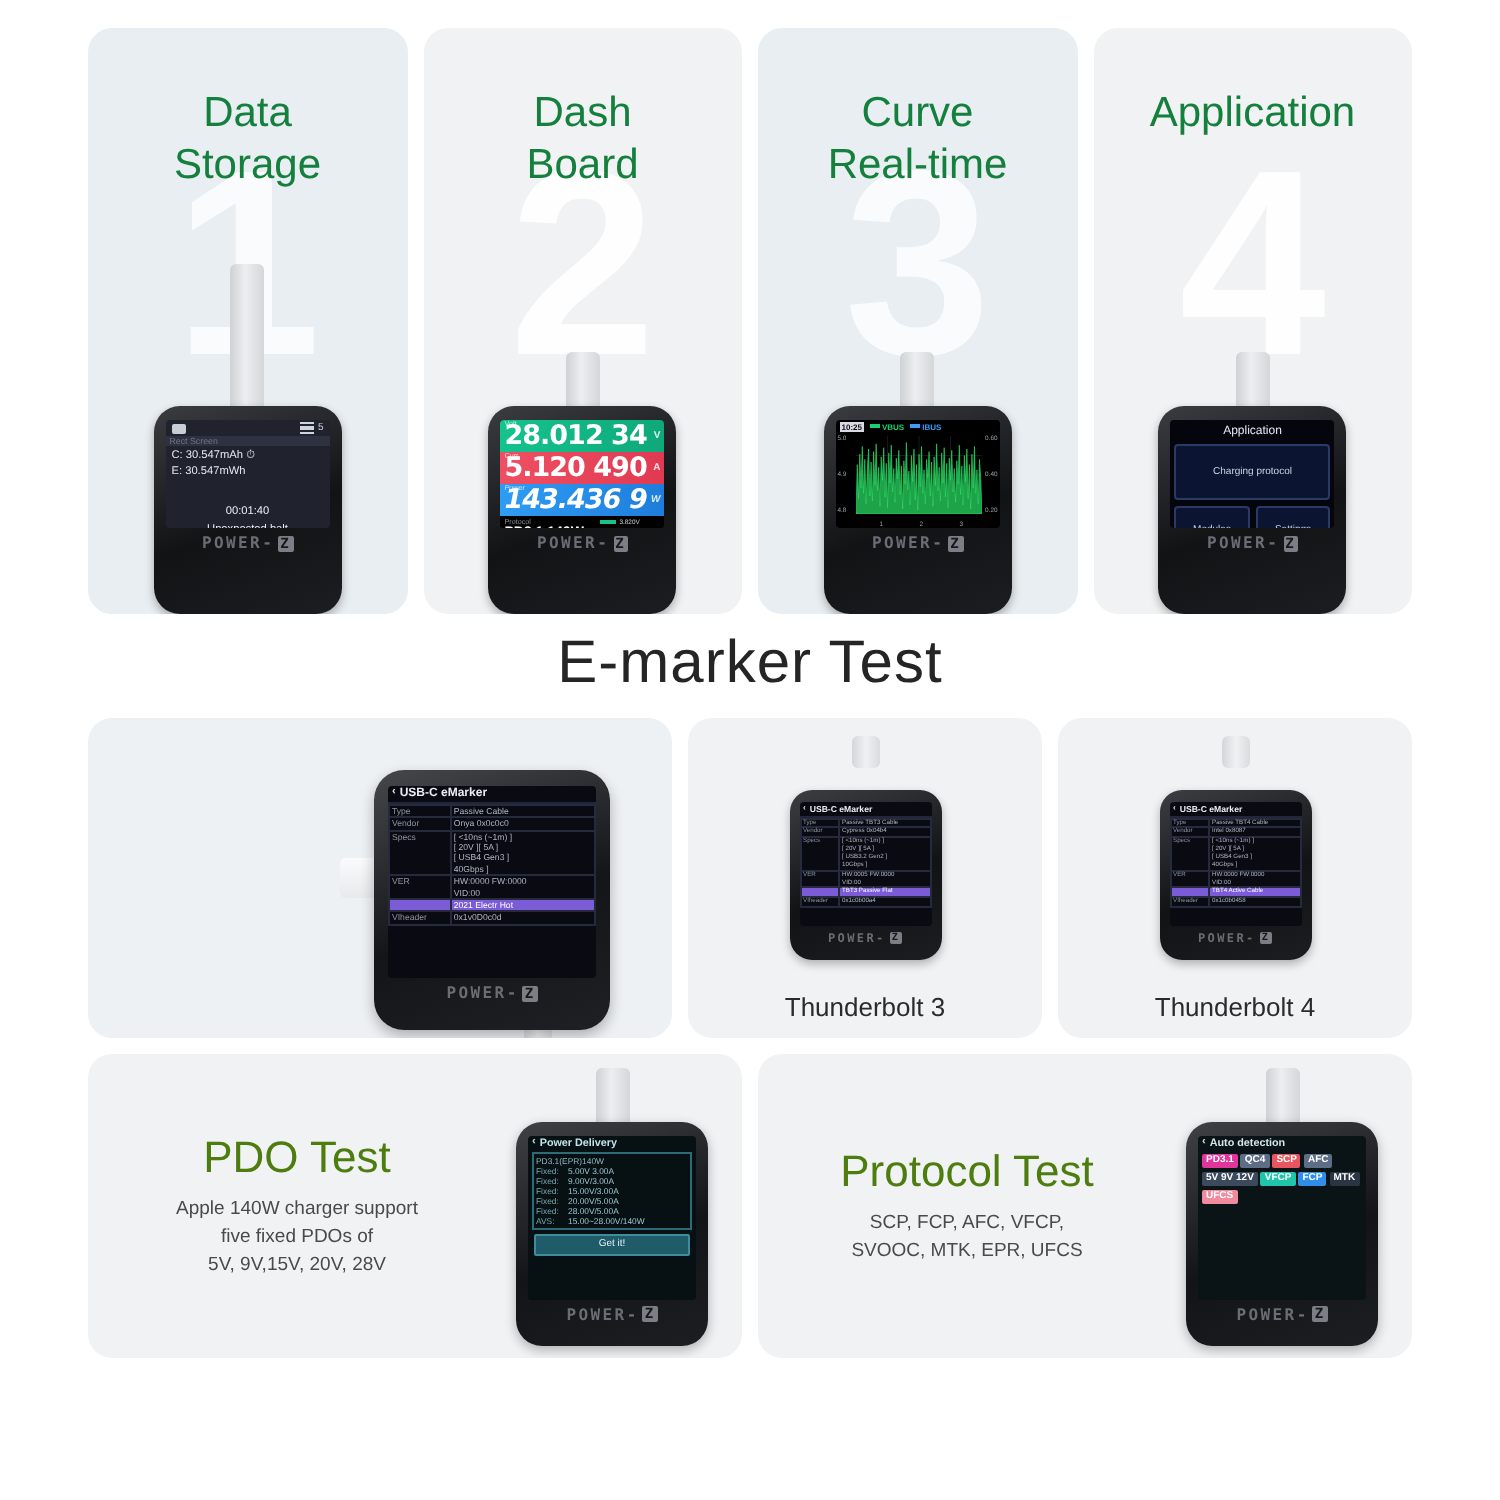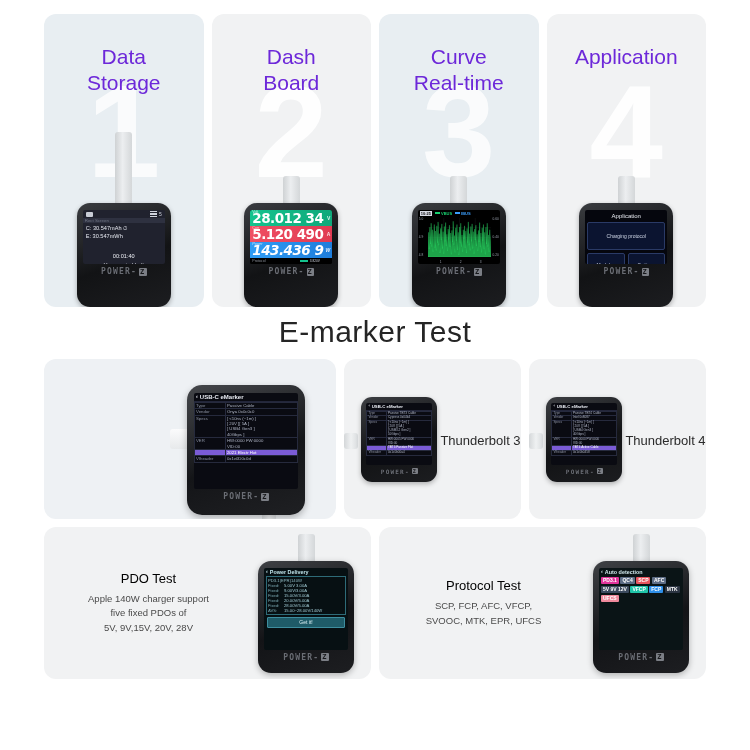--- a/index.html
+++ b/index.html
@@ -39,21 +39,21 @@
     align-items: center;
   }
   .menu-card.tint-a { background: #e8eef2; }
   .menu-card.tint-b { background: #f1f2f3; }
   .menu-card .card-label {
     position: relative;
     z-index: 3;
     margin-top: 30px;
     font-size: 21px;
     line-height: 1.22;
-    color: #6d28d9;
+    color: #15803d;
     text-align: center;
     font-weight: 400;
   }
   .menu-card .watermark {
     position: absolute;
     top: 52px;
     left: 50%;
     transform: translateX(-50%);
     font-size: 132px;
     font-weight: 700;
@@ -171,21 +171,21 @@
   .s4 .pair div {
     flex: 1; height: 24px; border: 0.7px solid #2a3a66; background: #0b1430;
     border-radius: 2px; display: flex; align-items: center; justify-content: center;
     font-size: 5px; color: #cdd4e4;
   }
 
   
   .em-row { display: flex; gap: 8px; padding: 10px 44px 0 44px; }
   .em-card { border-radius: 12px; background: #eef1f4; position: relative; overflow: hidden; }
   .em-card.usb4 { flex: 0 0 292px; height: 160px; display: flex; align-items: center; }
-  .em-card.small { flex: 1; height: 160px; display: flex; align-items: center; justify-content: center; gap: 3px; background: #f1f2f3; }
+  .em-card.small { flex: 1; height: 160px; display: flex; flex-direction: column; align-items: center; justify-content: center; gap: 14px; background: #f1f2f3; }
   .usb4 .usb4-label { font-size: 23px; color: #262626; padding-left: 52px; }
   .usb4 .cable {
     position: absolute; left: 126px; top: 70px;
     width: 34px; height: 20px;
     background: linear-gradient(180deg,#fbfbfc,#e7e9eb);
     border-radius: 3px;
   }
   .usb4 .cable-tail {
     position: absolute; left: 218px; top: 128px;
     width: 14px; height: 42px;
@@ -222,21 +222,21 @@
   .em-scr td.k { width: 30%; color: #8d93a3; }
   .em-scr tr.hl td { background: #7b5cd6; color: #fff; }
 
   
   .bot-row { display: flex; gap: 8px; padding: 8px 44px 0 44px; }
   .bot-card {
     flex: 1; height: 152px; border-radius: 12px; background: #f1f2f3;
     display: flex; align-items: center; position: relative; overflow: hidden;
   }
   .bot-card .txtcol { flex: 1; text-align: center; padding-left: 6px; }
-  .bot-card .bt-title { font-size: 13px; color: #000000; margin-bottom: 6px; }
+  .bot-card .bt-title { font-size: 22px; color: #4d7c0f; margin-bottom: 6px; }
   .bot-card .bt-sub { font-size: 9.5px; color: #4a4a4a; line-height: 1.5; }
   .bot-card .devcol { width: 118px; display: flex; flex-direction: column; align-items: center; margin-right: 6px; }
   .dev-md { width: 96px; height: 112px; background: linear-gradient(160deg,#3f4145,#131417 55%,#1d1e21);
             border-radius: 13px; padding: 7px 6px 4px; display: flex; flex-direction: column; align-items: center;
             box-shadow: 0 2px 6px rgba(0,0,0,0.28); }
   .dev-md .screen { width: 84px; height: 82px; }
 
   
   .pd-scr { background: #071013; padding: 0; }
   .pd-scr .pd-top { display: flex; align-items: center; gap: 2px; padding: 1px 2px; font-size: 5.4px; color: #bfe3ea; font-weight: 700; }

